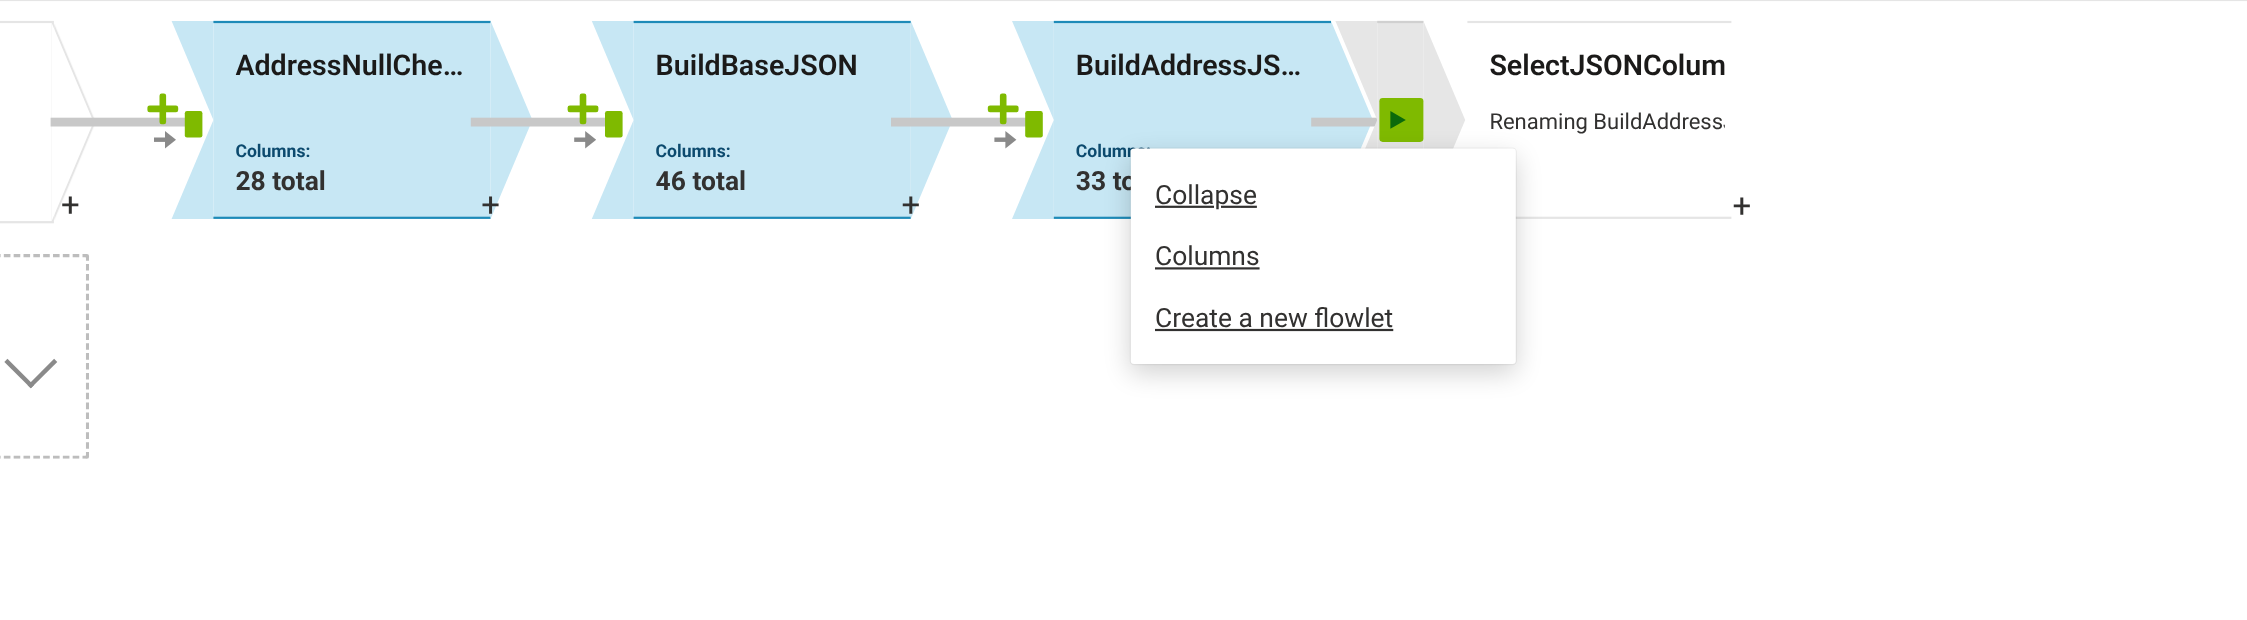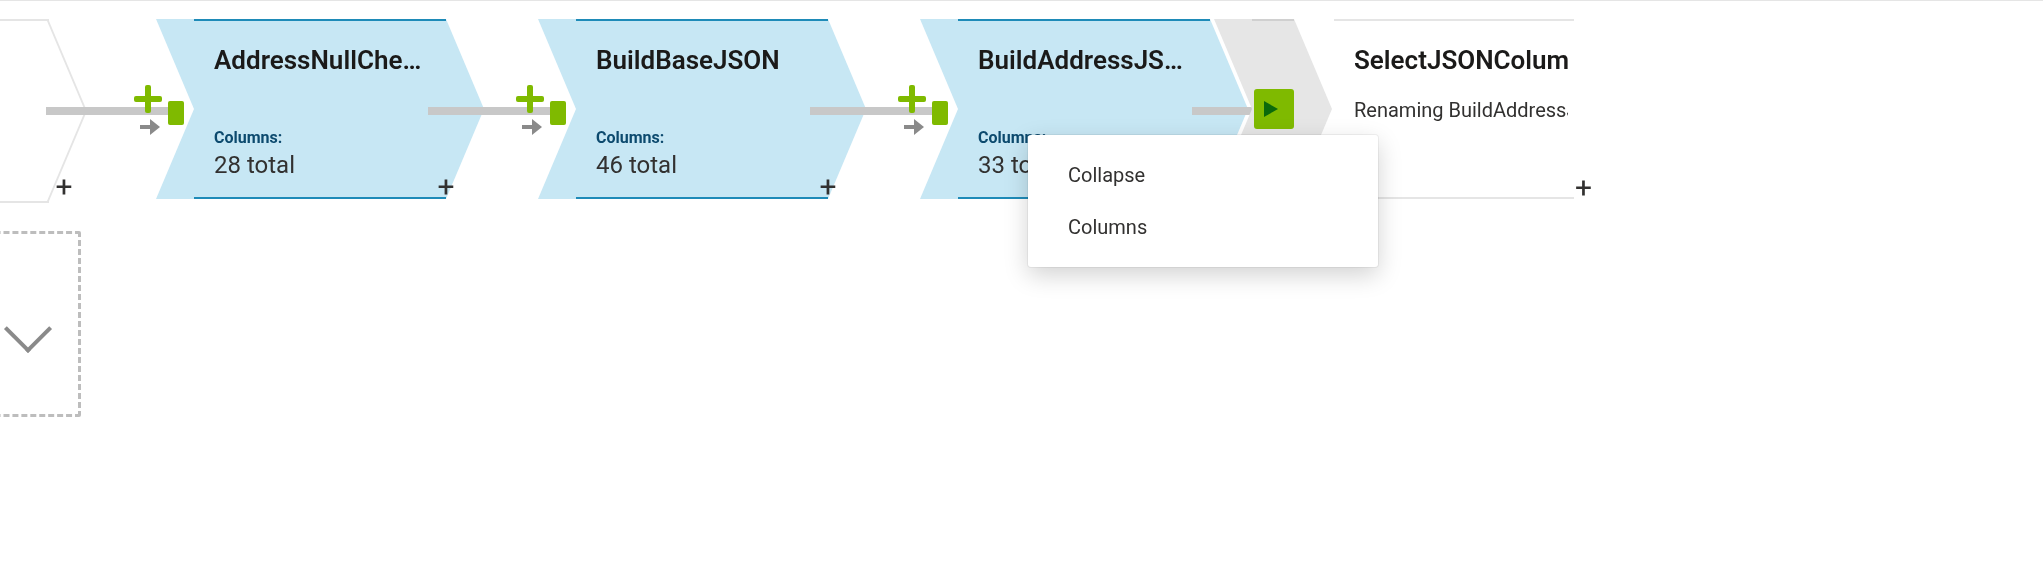--- a/index.html
+++ b/index.html
@@ -186,21 +186,21 @@
     position: absolute;
     left: 58px; bottom: 52px;
     font-size: 16px;
     color: #0c4a6e;
     font-weight: bold;
   }
   .step .cols-value {
     position: absolute;
     left: 58px; bottom: 20px;
     font-size: 24px;
-    font-weight: 400;
+    font-weight: 700;
     color: #323130;
   }
 
   
   .sel-step { position:absolute; top:0; height:180px; }
   .sel-step .icon-chev {
     position:absolute; top:0; left:0; width:80px; height:180px;
   }
   .sel-step .icon-chev .bg{
     position:absolute; top:0; left:38px; right:0; bottom:0;
@@ -279,25 +279,26 @@
     position: absolute;
     top: 134px; left: 1028px;
     width: 350px;
     background: #ffffff;
     border-radius: 3px;
     box-shadow: 0 8px 24px rgba(0,0,0,.18), 0 0 0 1px rgba(0,0,0,.05);
     padding: 14px 0;
     z-index: 50;
   }
   .ctx .item{
-    padding: 14px 40px;
-    font-size: 20px;
+    padding: 14px 22px;
+    font-size: 24px;
     color: #323130;
     cursor: pointer;
     white-space: nowrap;
+    text-decoration: underline;
   }
 </style>
 </head>
 <body>
 
 <div class="canvas">
 
   <div class="flow-row">
 
     <div class="src-node"></div>
@@ -378,15 +379,16 @@
 
   </div>
 
   <div class="placeholder">
     <div class="chev"></div>
   </div>
 
   <div class="ctx">
     <div class="item">Collapse</div>
     <div class="item">Columns</div>
+    <div class="item">Create a new flowlet</div>
   </div>
 
 </div>
 
 </body></html>

